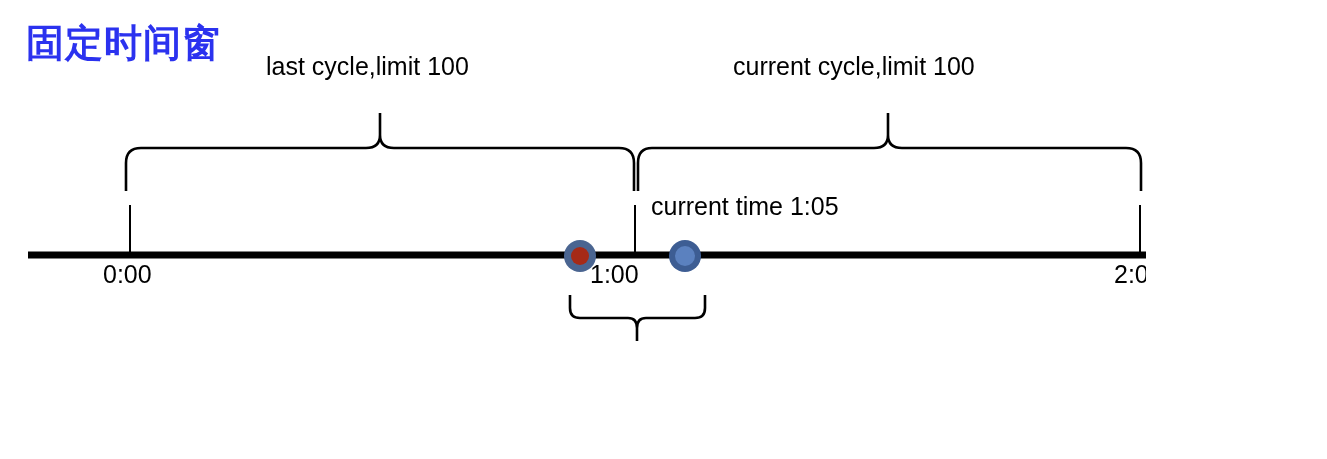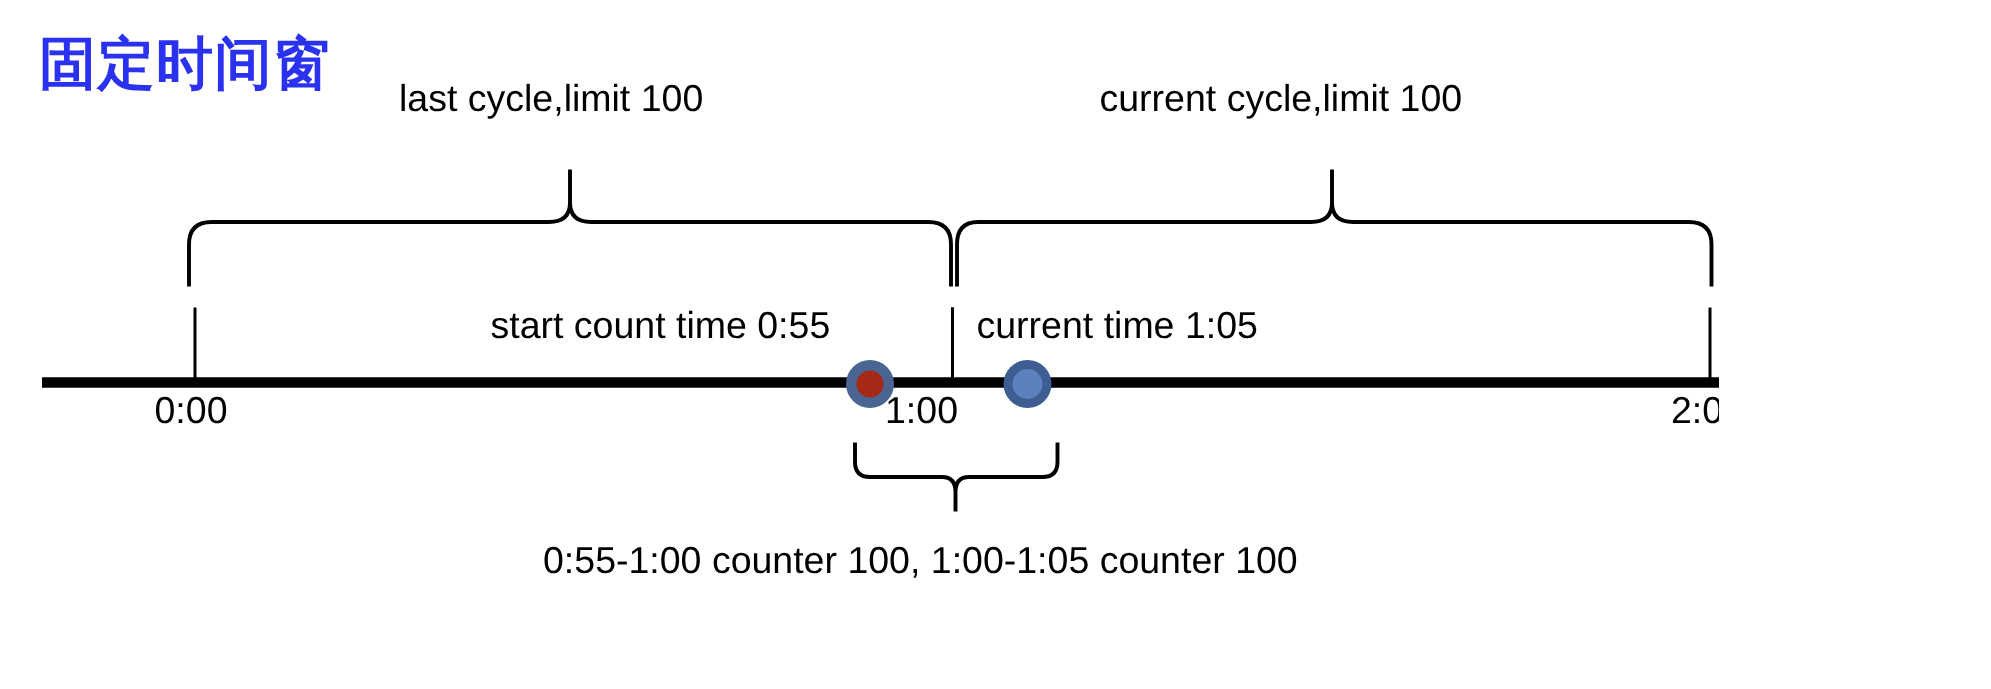--- a/index.html
+++ b/index.html
@@ -41,21 +41,21 @@
     top: 54px;
     font-size: 25px;
   }
   #label-start-count {
     left: 327px;
     top: 205px;
     font-size: 25px;
   }
   #label-current-time {
     left: 651px;
-    top: 205px;
+    top: 194px;
     font-size: 25px;
   }
   #tick-label-0 {
     left: 103px;
     top: 262px;
     font-size: 25px;
   }
   #tick-label-1 {
     left: 590px;
     top: 262px;
@@ -109,28 +109,26 @@
 </head>
 <body>
 
 <div id="canvas">
 
   <div class="txt" id="title">固定时间窗</div>
 
   <div class="txt" id="label-last-cycle">last cycle,limit 100</div>
   <div class="txt" id="label-current-cycle">current cycle,limit 100</div>
 
-  <div class="txt" id="label-start-count">start count time 0:55</div>
   <div class="txt" id="label-current-time">current time 1:05</div>
 
   <div class="txt" id="tick-label-0">0:00</div>
   <div class="txt" id="tick-label-1">1:00</div>
   <div class="txt" id="tick-label-2">2:00</div>
 
-  <div class="txt" id="note-counters">0:55-1:00 counter 100, 1:00-1:05 counter 100</div>
 
   <svg class="layer" viewBox="0 0 1327 459">
 
     <g>
       <path class="stroke-thin" d="
         M 126,191
         L 126,163
         Q 126,148 141,148
         L 366,148
         Q 380,148 380,135

